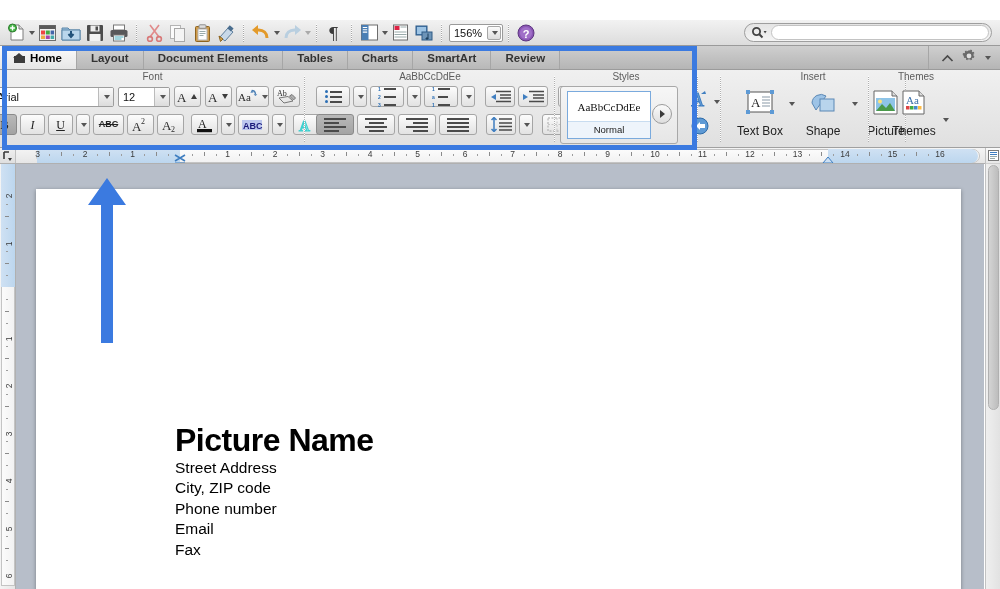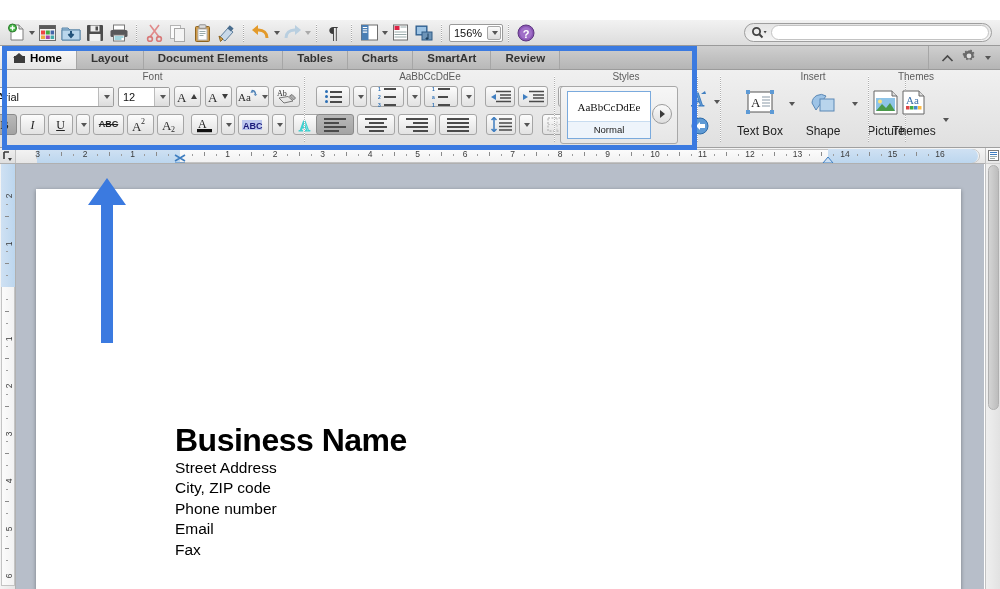--- a/index.html
+++ b/index.html
@@ -982,21 +982,21 @@
         <div class="vnum" style="top: 412px;">6</div>
         <div class="vtickd" style="top: 372.375px;"></div>
         <div class="vtick" style="top: 384.25px;"></div>
         <div class="vtickd" style="top: 396.125px;"></div>
       </div>
   </div>
 
   <div class="workspace">
     <div class="page">
       <div class="biz">
-        <div class="biz-name">Business Name</div>
+        <div class="biz-name">Picture Name</div>
         <div class="biz-line">Street Address</div>
         <div class="biz-line">City, ZIP code</div>
         <div class="biz-line">Phone number</div>
         <div class="biz-line">Email</div>
         <div class="biz-line">Fax</div>
       </div>
     </div>
   </div>
 
   <div class="vscroll">

